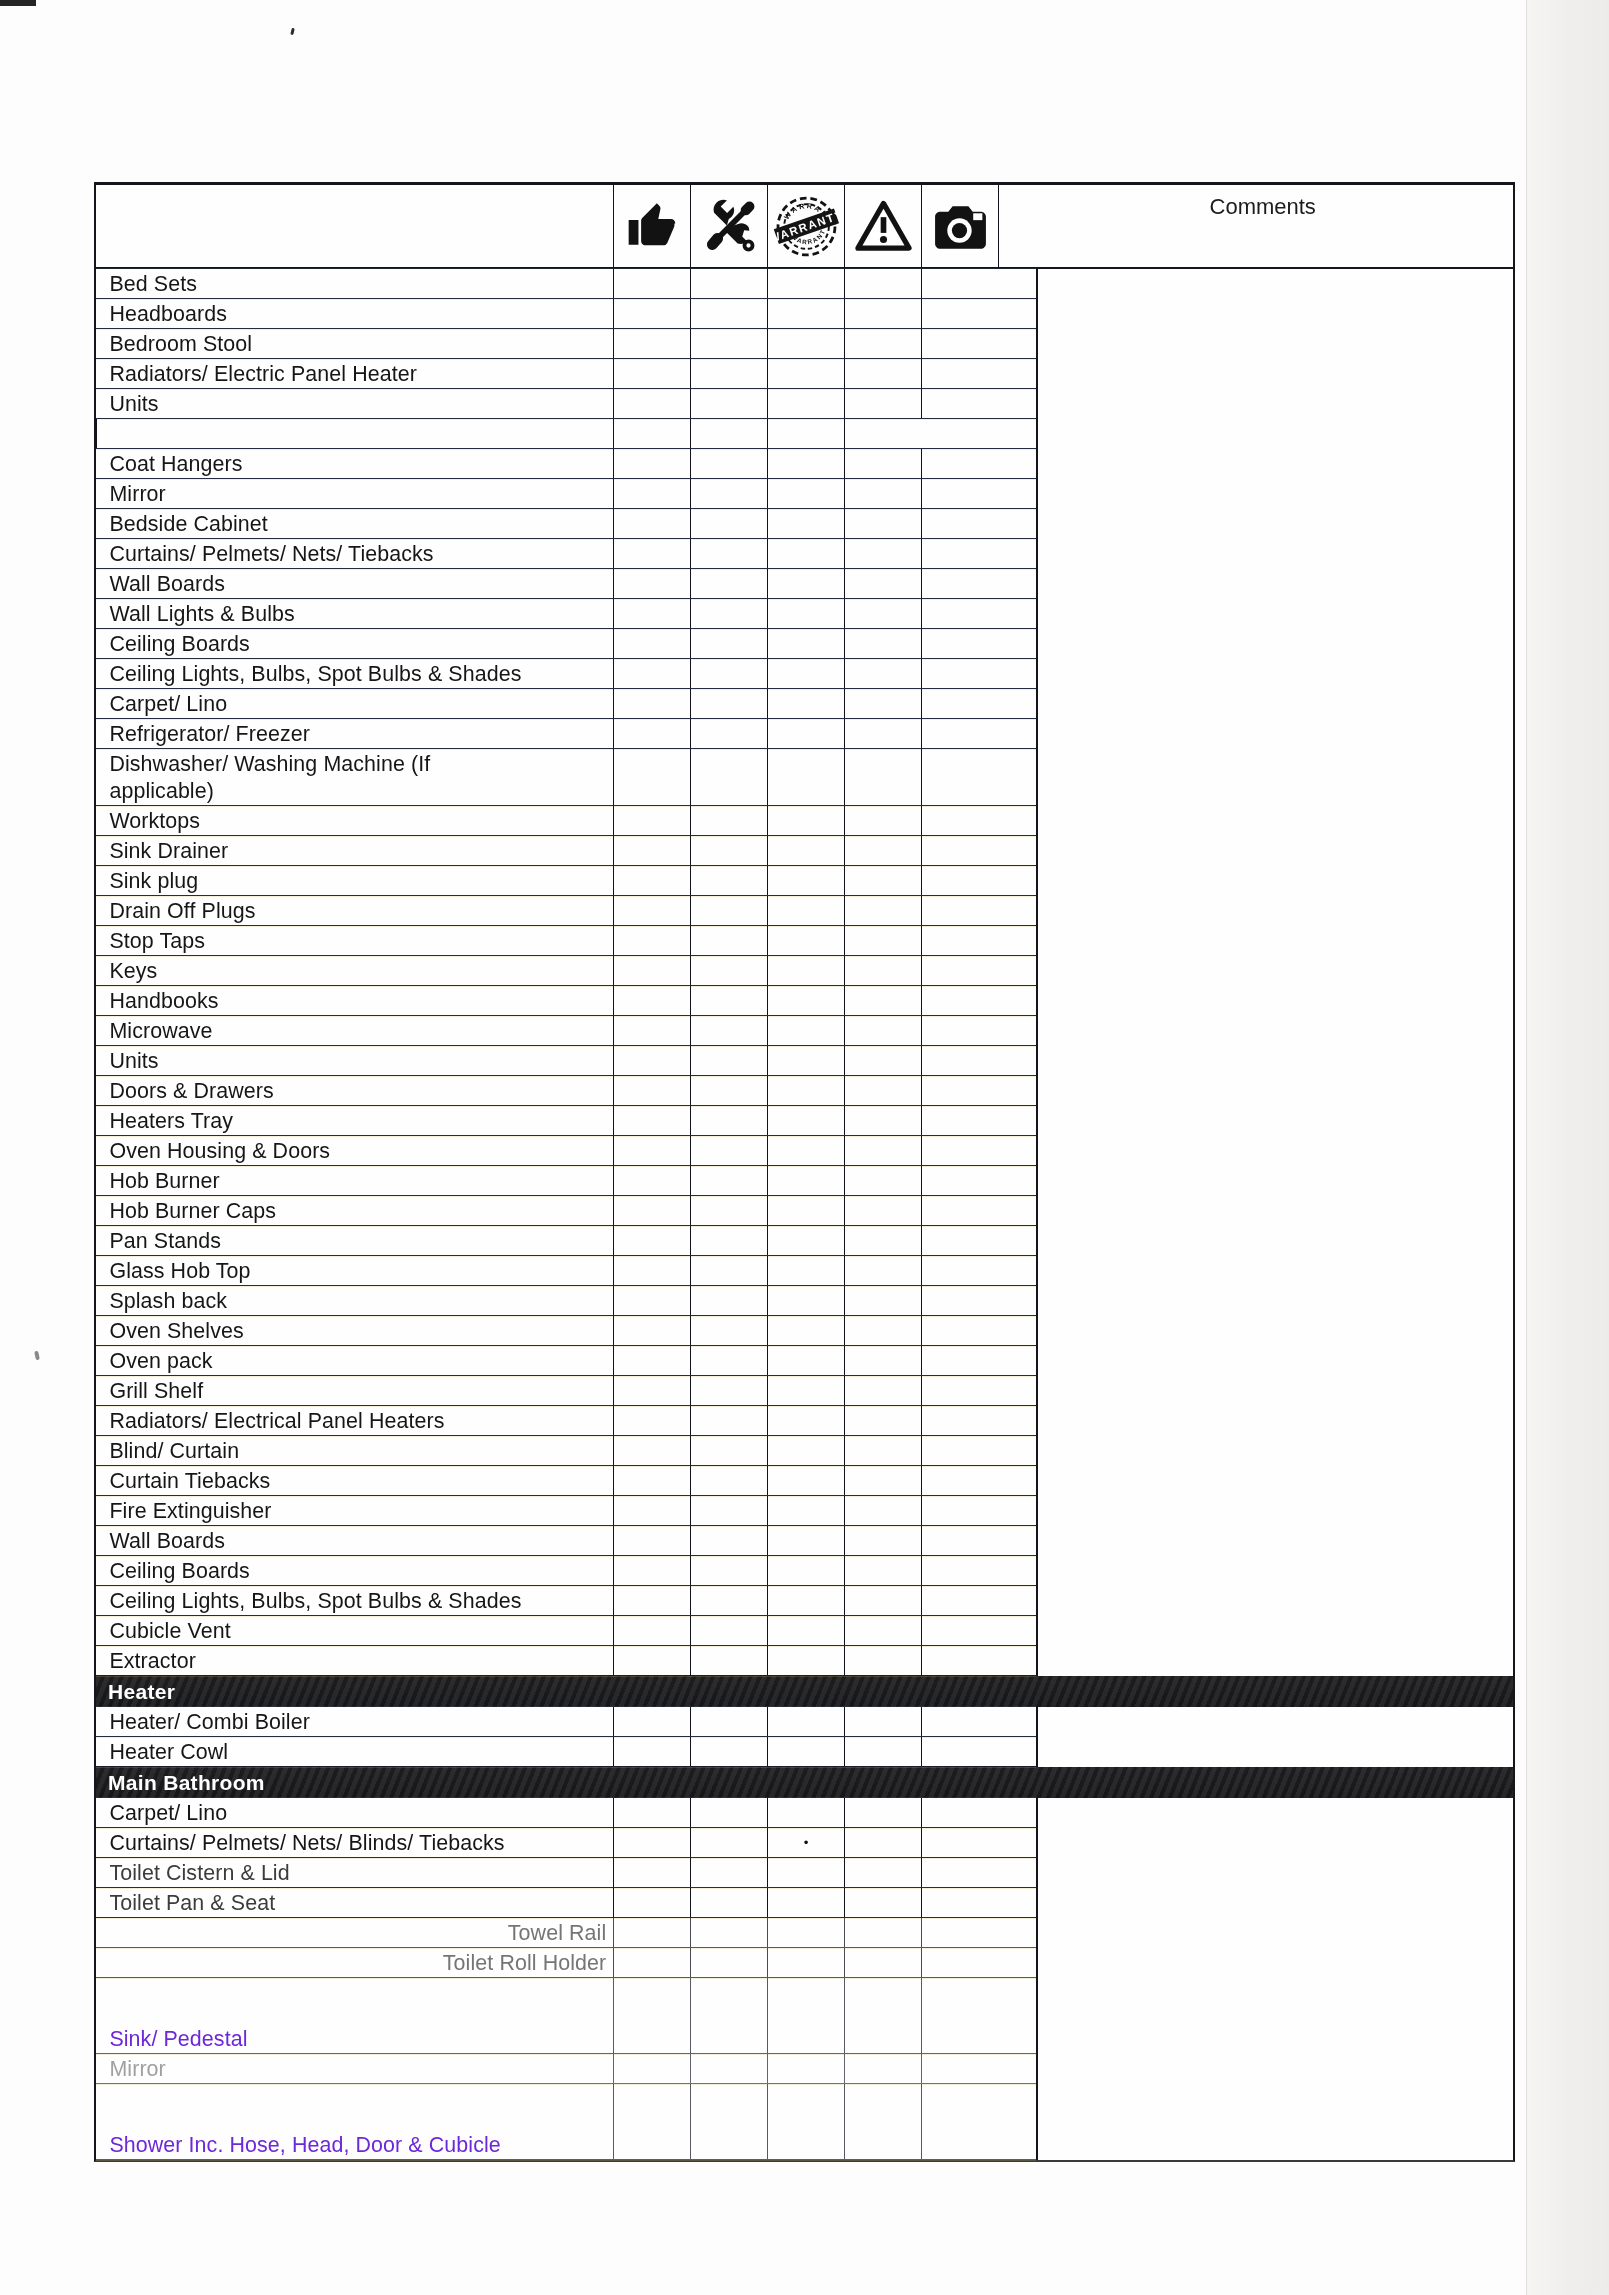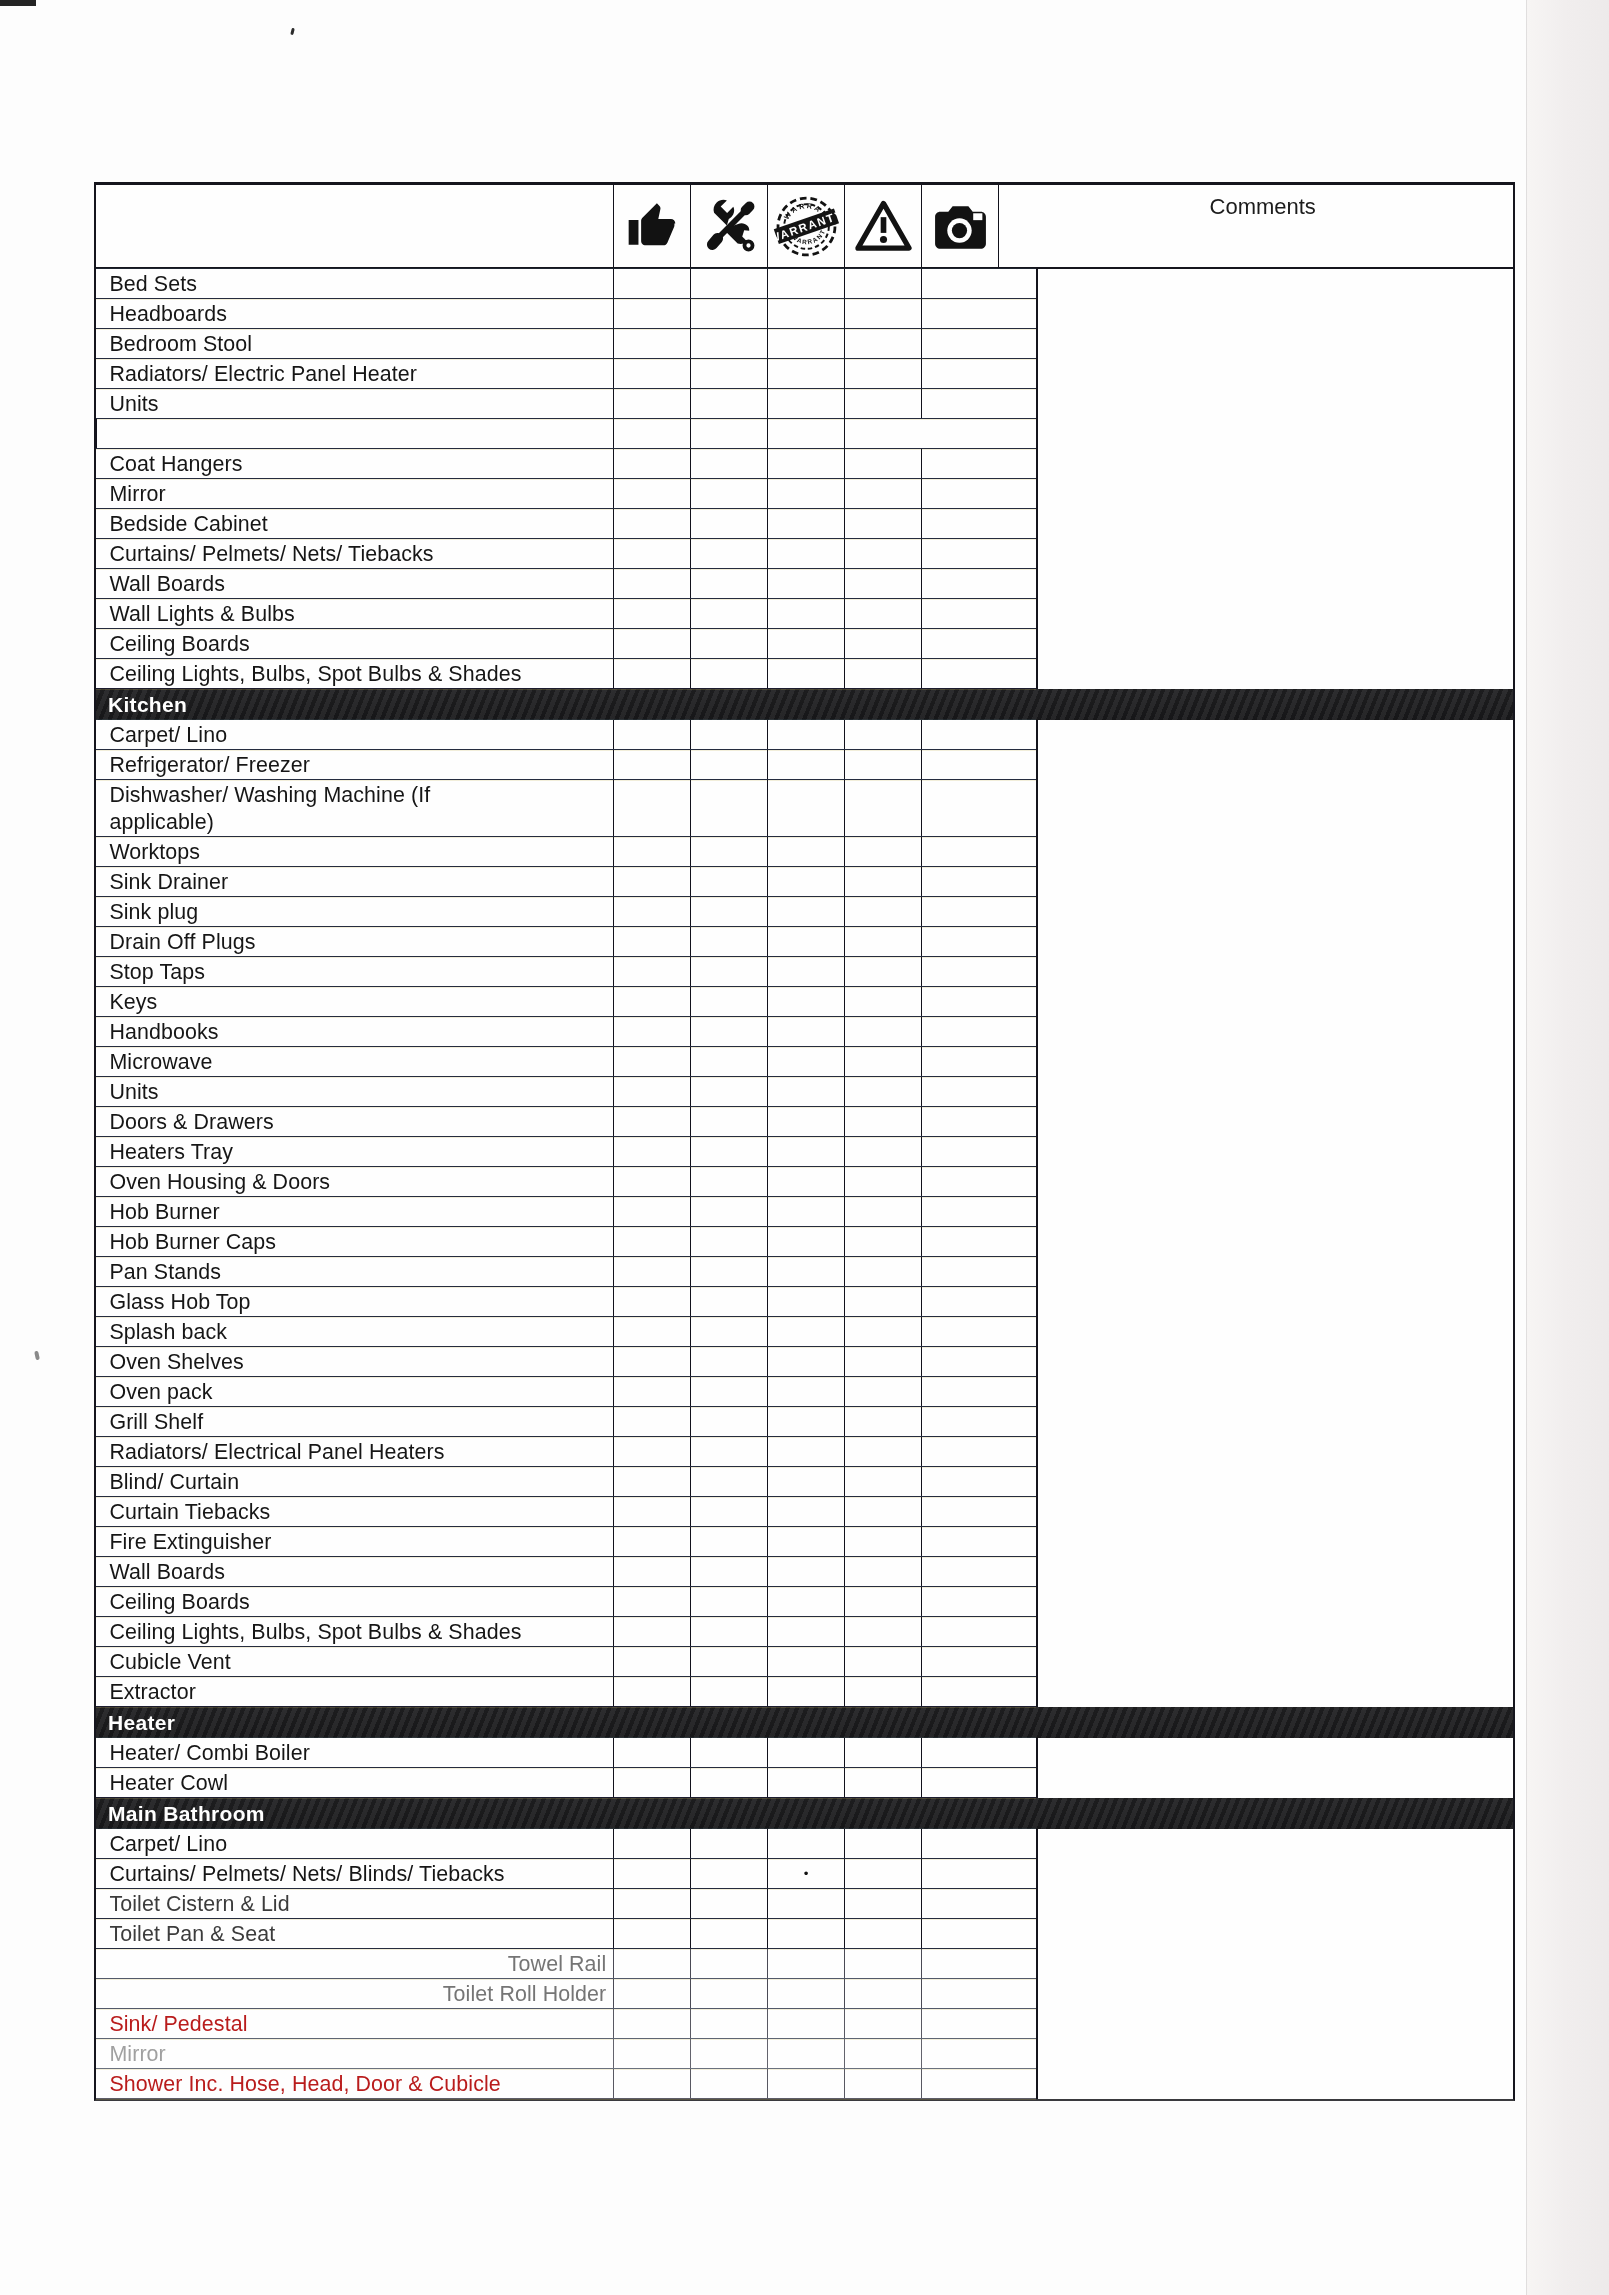--- a/index.html
+++ b/index.html
@@ -65,21 +65,21 @@
   }
   .mark{font-size:13.4px;color:#111;}
 
   
   .row.f1, .row.f1 .cell.label span{color:#3c3c3c;}
   .row.f3{border-bottom-color:#50505e;}
   .row.f3 .cell{border-left-color:#4a4a55;justify-content:flex-end;}
   .row.f3 .cell.label span{color:#757575;}
   .row.f4{border-bottom-color:#5d5d68;}
   .row.f4 .cell{border-left-color:#585862;}
-  .row.f4 .cell.label span{color:#b91c1c;}
+  .row.f4 .cell.label span{color:#6d28d9;margin-top:46px;}
   .row.f5{border-bottom-color:#6a6a74;}
   .row.f5 .cell{border-left-color:#63636d;}
   .row.f5 .cell.label span{color:#a0a0a0;}
 
   .bar{
     height:31px;
     background:
       repeating-linear-gradient(112deg, rgba(255,255,255,0.05) 0 4.7px, rgba(0,0,0,0.14) 4.7px 8.7px),
       linear-gradient(#222224,#1a1a1c);
     display:flex;align-items:center;
@@ -287,23 +287,20 @@
             </div>
             <div class="cell check"></div>
             <div class="cell check"></div>
             <div class="cell check"></div>
             <div class="cell check"></div>
             <div class="cell check"></div>
           </div>
         </div>
         <div class="comments-box"></div>
       </div>
-      <div class="bar">
-        <span>Kitchen</span>
-      </div>
       <div class="section">
         <div class="rows">
           <div class="row">
             <div class="cell label">
               <span>Carpet/ Lino</span>
             </div>
             <div class="cell check"></div>
             <div class="cell check"></div>
             <div class="cell check"></div>
             <div class="cell check"></div>

